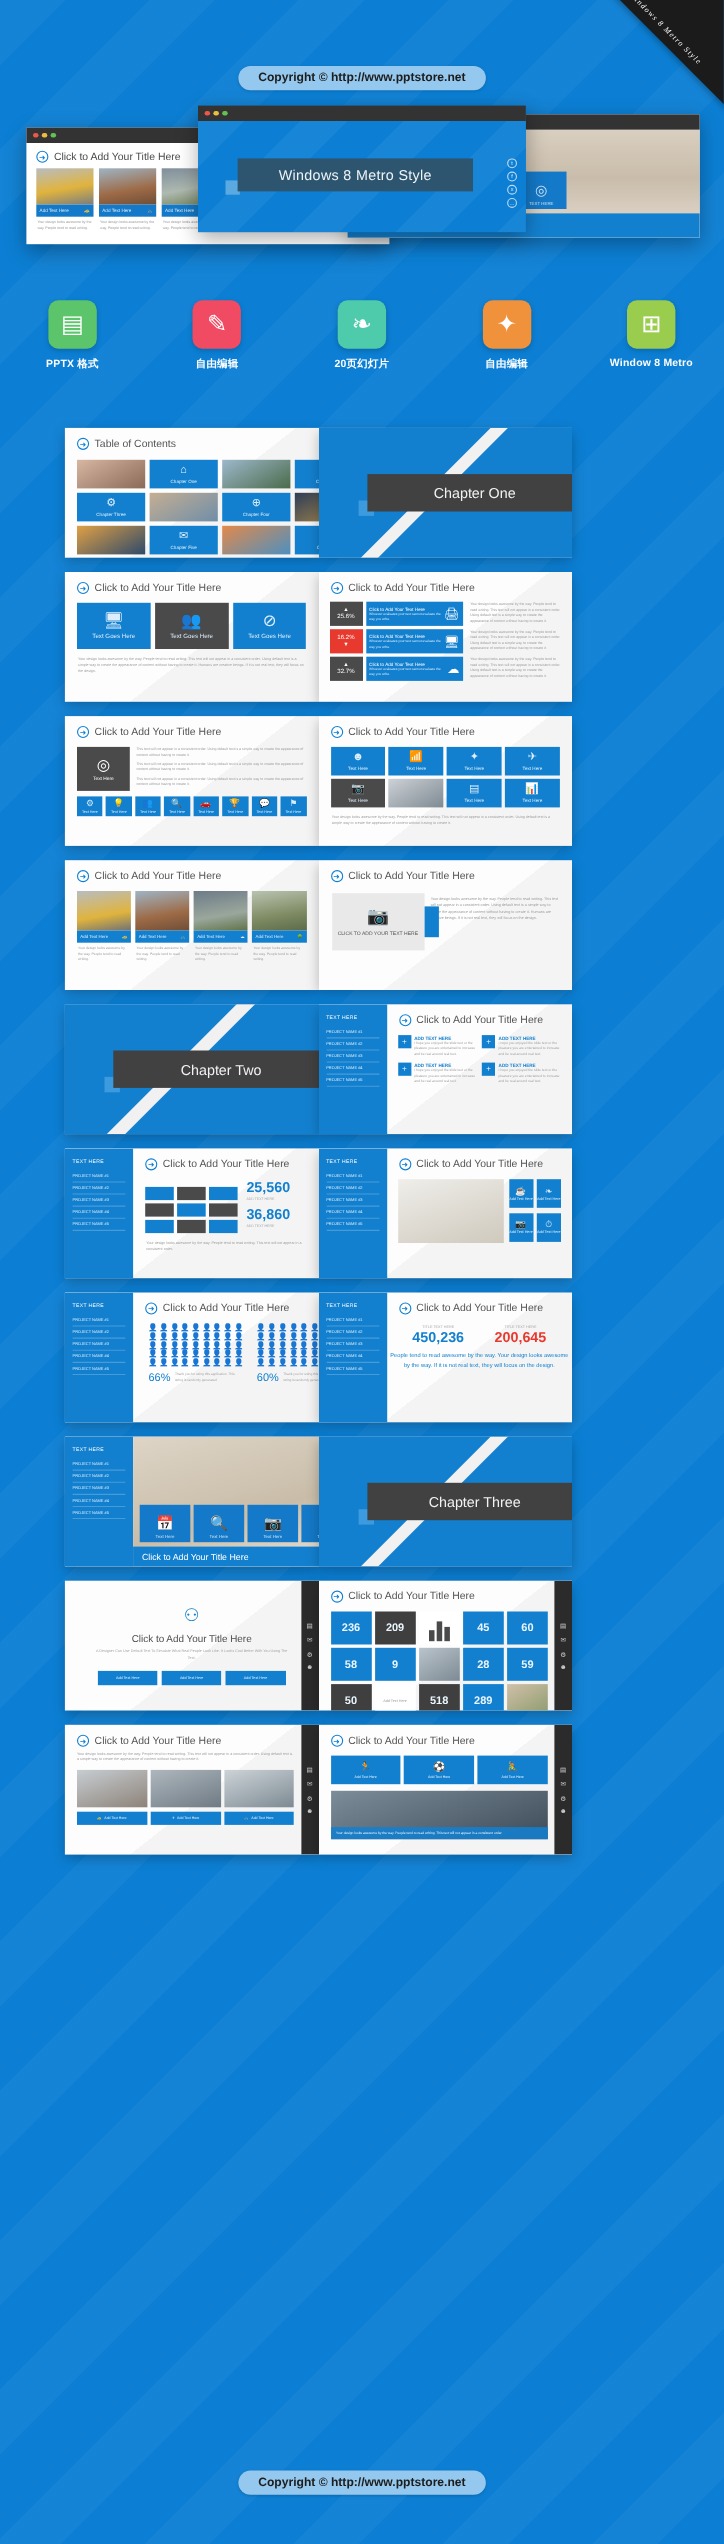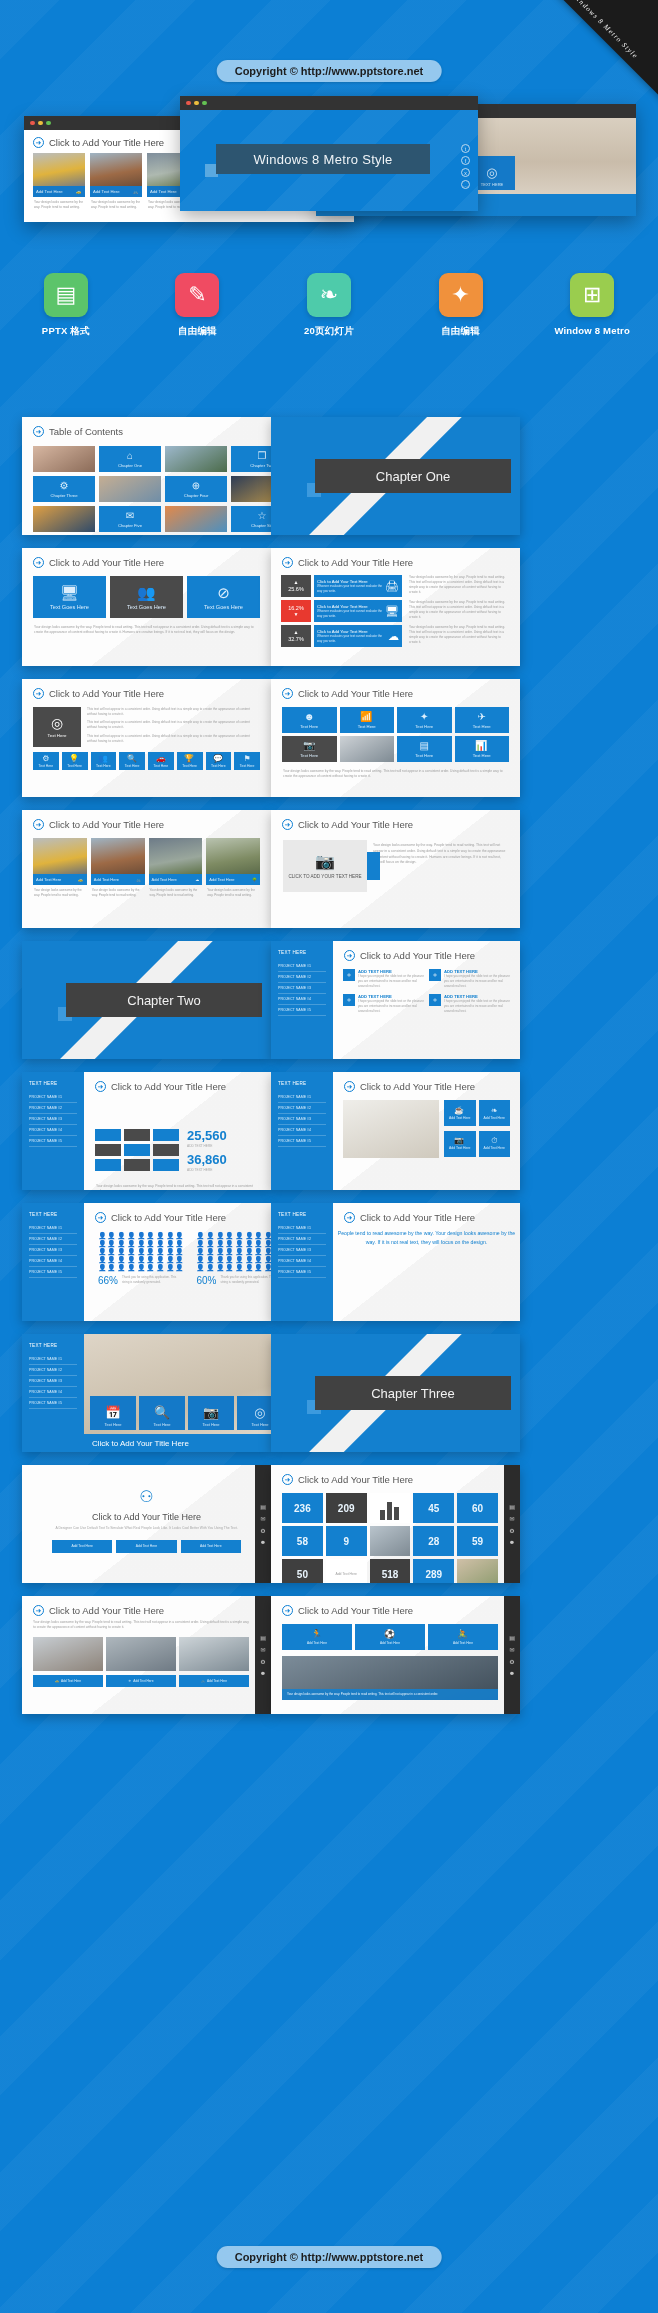--- a/index.html
+++ b/index.html
@@ -108,21 +108,21 @@
   .feature { width:96px; text-align:center; }
   .feature .tile {
     width:44px; height:44px; border-radius:9px; margin:0 auto 8px;
     display:flex; align-items:center; justify-content:center;
     color:#fff; font-size:22px;
     box-shadow:0 2px 5px rgba(0,0,0,.18);
   }
   .feature .label { color:#fff; font-size:9.5px; font-weight:bold; letter-spacing:.2px; }
 
   
-  #slides { position:absolute; top:417px; left:0; width:542px; }
+  #slides { position:absolute; top:389px; left:0; width:542px;padding-left:37px; }
   .slide-row { display:flex; justify-content:space-between; padding:0 22px; margin-bottom:13px; }
   .slide {
     width:292px; height:118px; background:#fdfdfd; position:relative; overflow:hidden;
     box-shadow:0 4px 11px rgba(0,0,0,.26);
     background-image:linear-gradient(142deg, rgba(0,0,0,0) 55%, rgba(0,0,0,.035) 55%);
   }
   .s-head { display:flex; align-items:center; gap:5px; padding:9px 11px 0; }
   .s-head .t { font-size:9.5px; color:#555; }
 
   
@@ -218,21 +218,21 @@
   .cta-text { flex:1; font-size:3.4px; color:#9d9d9d; line-height:1.7; padding-top:3px; }
 
   
   .side-slide { display:flex; }
   .side-nav { width:62px; background:#1380cf; color:#d8ecfb; padding:9px 7px; flex:0 0 auto; }
   .side-nav .hd { font-size:4.6px; color:#fff; margin-bottom:6px; letter-spacing:.3px; }
   .side-nav .it { font-size:3.6px; padding:3px 0; border-bottom:1px solid rgba(255,255,255,.22); }
   .side-main { flex:1; position:relative; }
 
   
-  .stat-wrap { display:flex; gap:8px; padding:9px 11px 0; align-items:flex-start;margin-top:28px; }
+  .stat-wrap { display:flex; gap:8px; padding:9px 11px 0; align-items:flex-end; }
   .stat-left { display:grid; grid-template-columns:repeat(3,26px); gap:3px; }
   .stat-left .sq { height:12px; background:#1380cf; }
   .stat-left .sq.d { background:#4a4a4a; }
   .stat-nums .n { font-size:13px; color:#1380cf; font-weight:bold; line-height:1.15; }
   .stat-nums .sub { font-size:3.2px; color:#a9a9a9; margin-bottom:5px; }
 
   
   .people-wrap { display:flex; gap:12px; padding:9px 14px 0; }
   .people-col { flex:1; }
   .people-grid { display:grid; grid-template-columns:repeat(9,1fr); gap:1px; font-size:7px; line-height:1; }
@@ -932,20 +932,30 @@
         <div class="it">PROJECT NAME #2</div>
         <div class="it">PROJECT NAME #3</div>
         <div class="it">PROJECT NAME #4</div>
         <div class="it">PROJECT NAME #5</div>
       </div>
       <div class="side-main">
         <div class="s-head">
           <span class="circ-arrow">➜</span>
           <span class="t">Click to Add Your Title Here</span>
         </div>
+        <div class="bignum-wrap">
+          <div class="bignum">
+            <div class="cap">TITLE TEXT HERE</div>
+            <div class="v blue">450,236</div>
+          </div>
+          <div class="bignum">
+            <div class="cap">TITLE TEXT HERE</div>
+            <div class="v red">200,645</div>
+          </div>
+        </div>
         <div class="center-msg">People tend to read awesome by the way. Your design looks awesome by the way. If it is not real text, they will focus on the design.</div>
       </div>
     </div>
   </div>
 
   <div class="slide-row">
     <div class="slide side-slide">
       <div class="side-nav">
         <div class="hd">TEXT HERE</div>
         <div class="it">PROJECT NAME #1</div>

